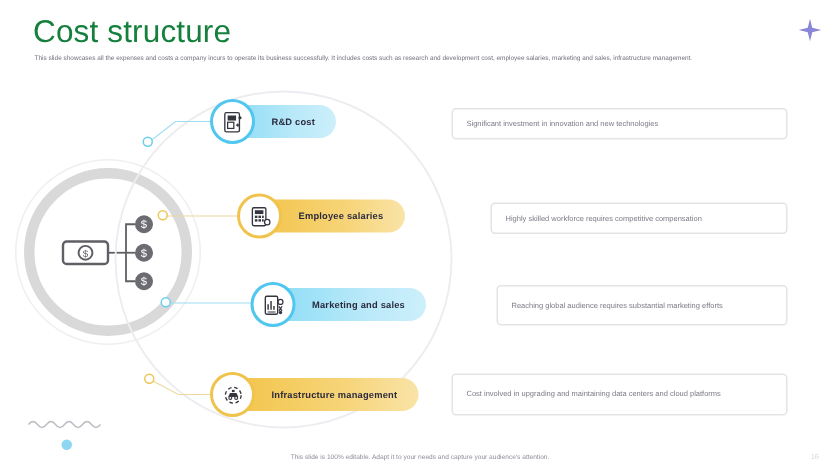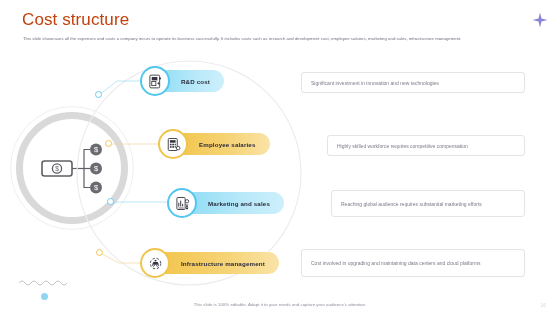--- a/index.html
+++ b/index.html
@@ -8,23 +8,23 @@
     font-family: "Liberation Sans", sans-serif;
     background: #ffffff;
     position: relative;
     overflow: hidden;
   }
 
   
   .slide-title {
     position: absolute;
     left: 22px; top: 10px;
-    font-size: 17px;
+    font-size: 21px;
     font-weight: 400;
-    color: #c2410c;
+    color: #15803d;
     letter-spacing: 0.1px;
     text-align: center;
   }
   .slide-subtitle {
     position: absolute;
     left: 23px; top: 36px;
     width: 505px;
     font-size: 4.3px;
     line-height: 1.55;
     color: #6f6f7e;

